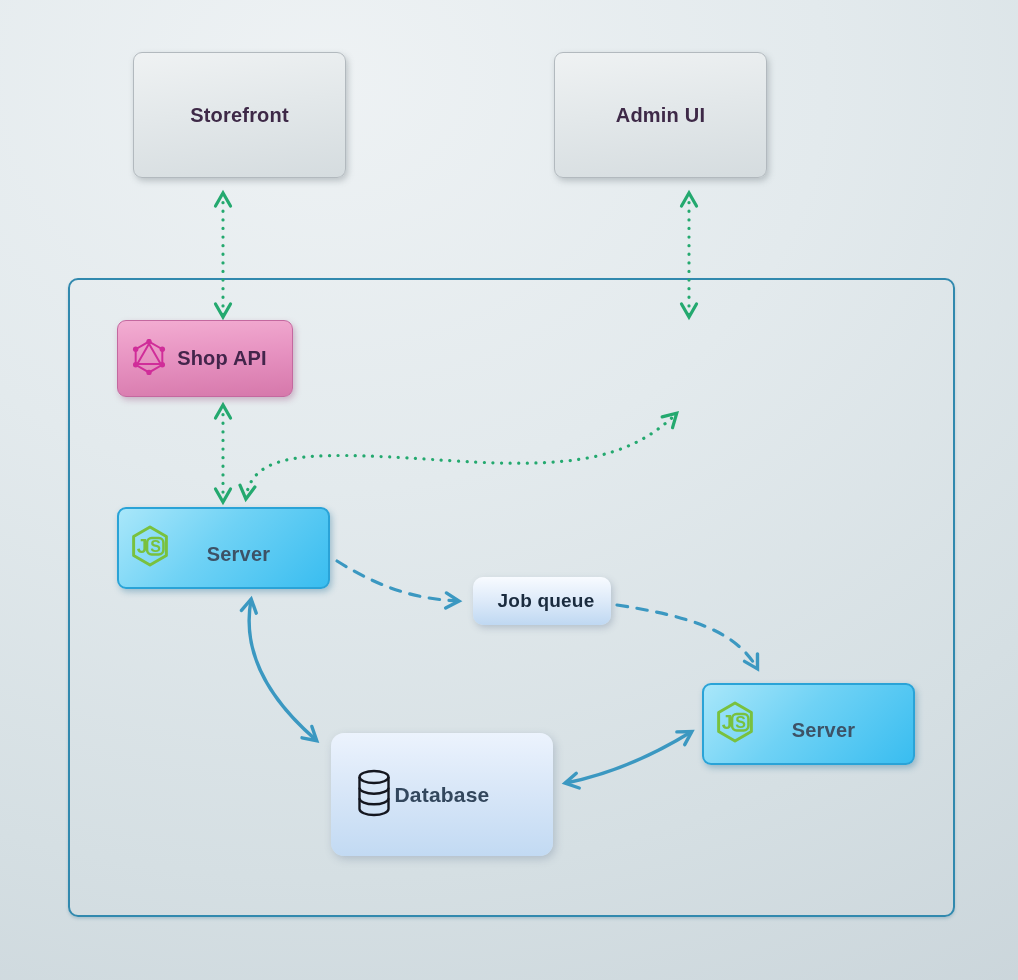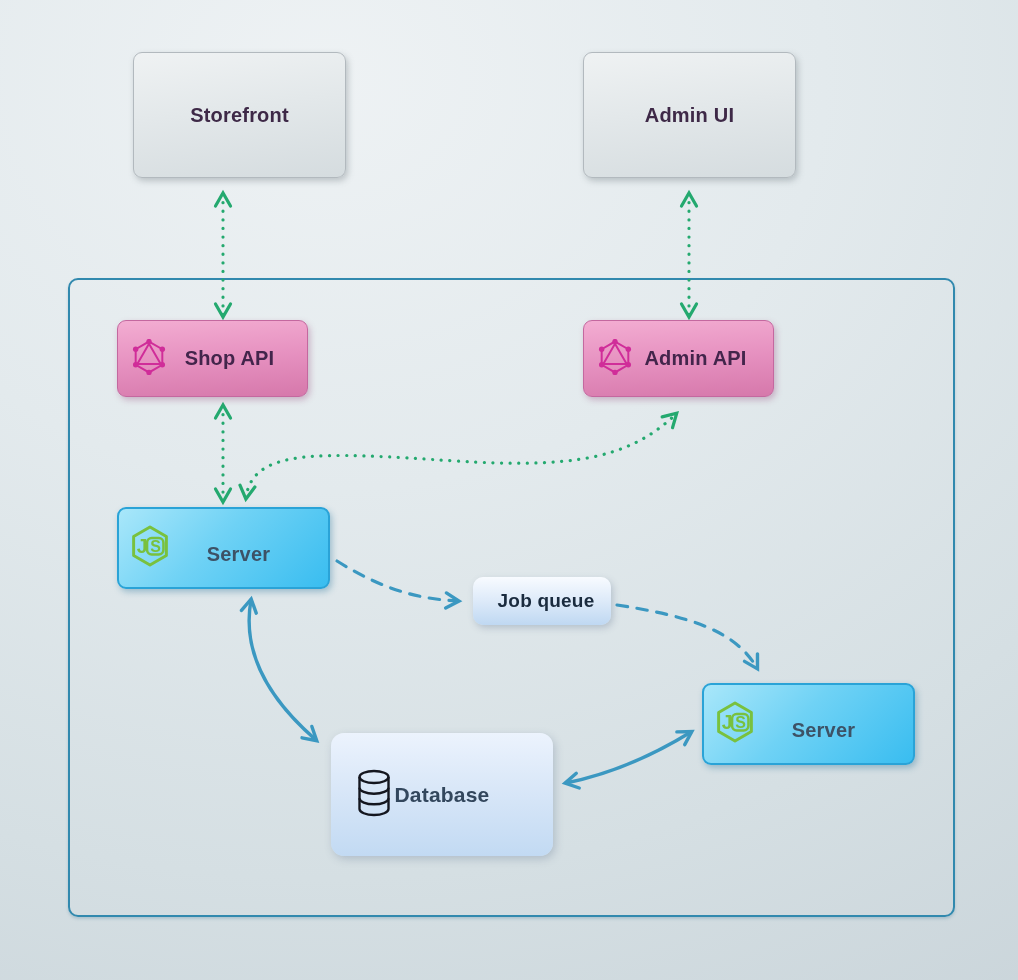--- a/index.html
+++ b/index.html
@@ -27,25 +27,25 @@
 
   
   .node-gray {
     width:213px; height:126px;
     background:linear-gradient(172deg, #eff2f3 0%, #e3e8ea 45%, #d5dcdf 100%);
     border:1px solid #b2b9be;
     box-shadow:2px 3px 6px rgba(96,108,116,.35);
   }
   .node-gray .label { color:#3e2947; font-size:20px; }
   .node-storefront { left:117px; top:52px;margin-left:16px; }
-  .node-adminui    { left:583px; top:52px; }
+  .node-adminui    { left:554px; top:52px; }
 
   
   .node-pink {
-    width:191px; height:77px;
+    width:176px; height:77px;
     background:linear-gradient(176deg, #f3add2 0%, #e691c0 50%, #d678ab 100%);
     border:1px solid #c4689f;
     box-shadow:2px 3px 6px rgba(150,70,120,.35);
   }
   .node-pink .label { color:#43254b; font-size:20px; margin-left:34px; }
   .node-pink .node-icon { left:13px; }
   .node-shopapi  { left:117px; top:320px; }
   .node-adminapi { left:583px; top:320px; }
 
   
@@ -130,39 +130,20 @@
           <circle cx="87" cy="71.5" r="7.5"></circle>
             <circle cx="50" cy="93" r="7.5"></circle>
           <circle cx="13" cy="71.5" r="7.5"></circle>
             <circle cx="13" cy="28.5" r="7.5"></circle>
         </g>
       </svg>
     </span>
     <span class="label">Shop API</span>
   </div>
 
-  <div class="node node-pink node-adminapi">
-    <span class="node-icon">
-      <svg viewBox="0 0 100 100" width="36" height="36">
-        <g fill="none" stroke="#d02d99" stroke-width="5.5">
-          <polygon points="50,7 87,28.5 87,71.5 50,93 13,71.5 13,28.5"></polygon>
-          <polygon points="50,13 82.5,69.5 17.5,69.5"></polygon>
-        </g>
-        <g fill="#d02d99">
-          <circle cx="50" cy="7" r="7.5"></circle>
-            <circle cx="87" cy="28.5" r="7.5"></circle>
-          <circle cx="87" cy="71.5" r="7.5"></circle>
-            <circle cx="50" cy="93" r="7.5"></circle>
-          <circle cx="13" cy="71.5" r="7.5"></circle>
-            <circle cx="13" cy="28.5" r="7.5"></circle>
-        </g>
-      </svg>
-    </span>
-    <span class="label">Admin API</span>
-  </div>
 
   <div class="node node-cyan node-server">
     <span class="node-icon">
       <svg viewBox="0 0 100 100" width="42" height="42">
         <polygon points="50,5 89,27.5 89,72.5 50,95 11,72.5 11,27.5" fill="none" stroke="#79c13e" stroke-width="7" stroke-linejoin="round"></polygon>
         <text x="31" y="67" font-size="46" font-weight="bold" fill="#79c13e" text-anchor="middle" font-family="Liberation Sans, sans-serif">J</text>
         <rect x="43" y="31" width="39" height="39" rx="11" fill="none" stroke="#79c13e" stroke-width="6"></rect>
         <text x="63" y="65" font-size="38" font-weight="bold" fill="#79c13e" text-anchor="middle" font-family="Liberation Sans, sans-serif">S</text>
       </svg>
     </span>

